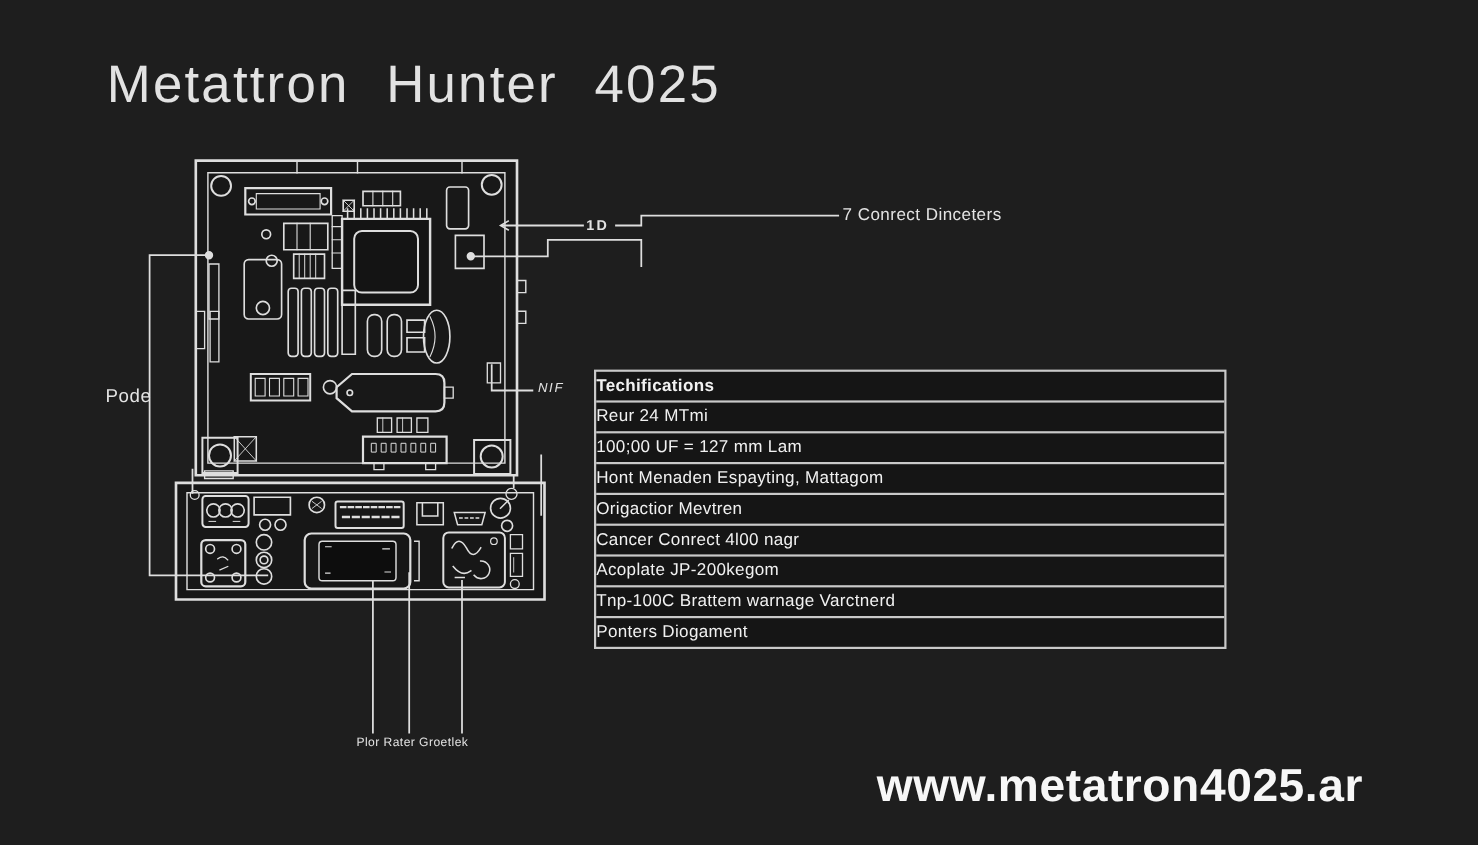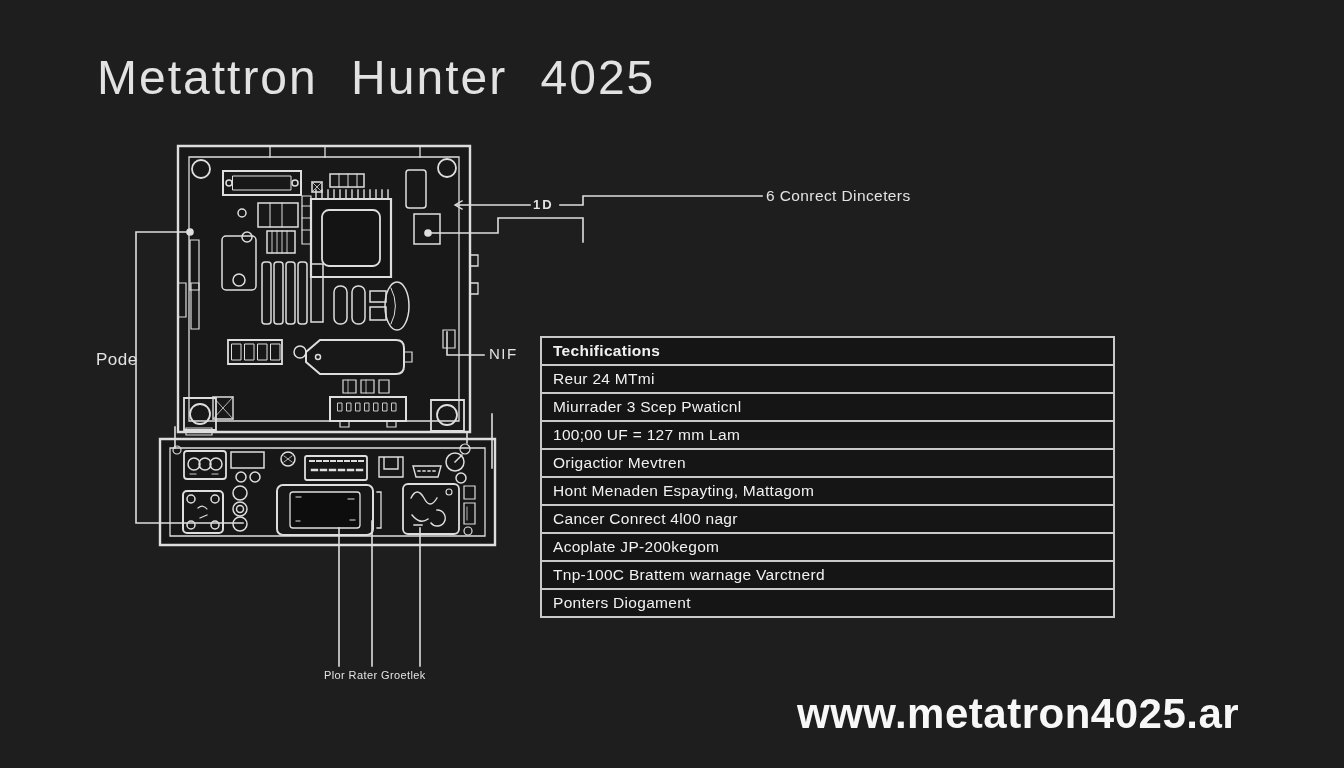--- a/index.html
+++ b/index.html
@@ -12,33 +12,32 @@
   .abs{position:absolute;}
   
   #title{
     left:97px;top:50px;
     font-size:48px;font-weight:500;color:#e2e2e2;
     letter-spacing:2px;word-spacing:18px;white-space:nowrap;
   }
   
   .dlabel{color:#e3e3e3;white-space:nowrap;}
   #label-pode{left:96px;top:350px;font-size:17px;letter-spacing:.5px;}
-  #label-nif{left:489px;top:345px;font-size:15px;letter-spacing:1.5px;}
+  #label-nif{left:489px;top:345px;font-size:12px;letter-spacing:1.5px;font-style:italic;}
   #label-1d{left:533px;top:197px;font-size:13px;letter-spacing:2px;font-weight:bold;}
   #label-connectors{left:766px;top:187px;font-size:15.5px;letter-spacing:.4px;}
   #label-bottom{left:324px;top:669px;font-size:11px;letter-spacing:.4px;}
   
   #spec-table{
     left:540px;top:336px;width:571px;
     border:2px solid #c9c9c9;
     background:#151515;
   }
   .trow{
     height:26px;line-height:26px;
-    padding-left:11px;
     border-bottom:2px solid #c9c9c9;
     font-size:15.5px;color:#f1f1f1;
     letter-spacing:.3px;
     overflow:hidden;white-space:nowrap;
   }
   .trow:last-child{border-bottom:none;}
   .trow.header{font-weight:700;}
   
   #website{
     left:797px;top:690px;
@@ -228,31 +227,30 @@
 
     <path d="M339,528 V666 M372,521 V666 M420,528 V666"></path>
   </g>
 </svg>
 
 <div id="title" class="abs">Metattron Hunter 4025</div>
 
 <div id="label-pode" class="abs dlabel">Pode</div>
 <div id="label-nif" class="abs dlabel">NIF</div>
 <div id="label-1d" class="abs dlabel">1D</div>
-<div id="label-connectors" class="abs dlabel">6 Conrect Dinceters</div>
+<div id="label-connectors" class="abs dlabel">7 Conrect Dinceters</div>
 <div id="label-bottom" class="abs dlabel">Plor Rater Groetlek</div>
 
 <div id="spec-table" class="abs">
   <div class="trow header">Techifications</div>
   <div id="spec-rows">
       <div class="trow">Reur 24 MTmi</div>
-      <div class="trow">Miurrader 3 Scep Pwaticnl</div>
       <div class="trow">100;00 UF = 127 mm Lam</div>
+      <div class="trow">Hont Menaden Espayting, Mattagom</div>
       <div class="trow">Origactior Mevtren</div>
-      <div class="trow">Hont Menaden Espayting, Mattagom</div>
       <div class="trow">Cancer Conrect 4l00 nagr</div>
       <div class="trow">Acoplate JP-200kegom</div>
       <div class="trow">Tnp-100C Brattem warnage Varctnerd</div>
       <div class="trow">Ponters Diogament</div>
     </div>
 </div>
 
 <div id="website" class="abs">www.metatron4025.ar</div>
 
 </body></html>

